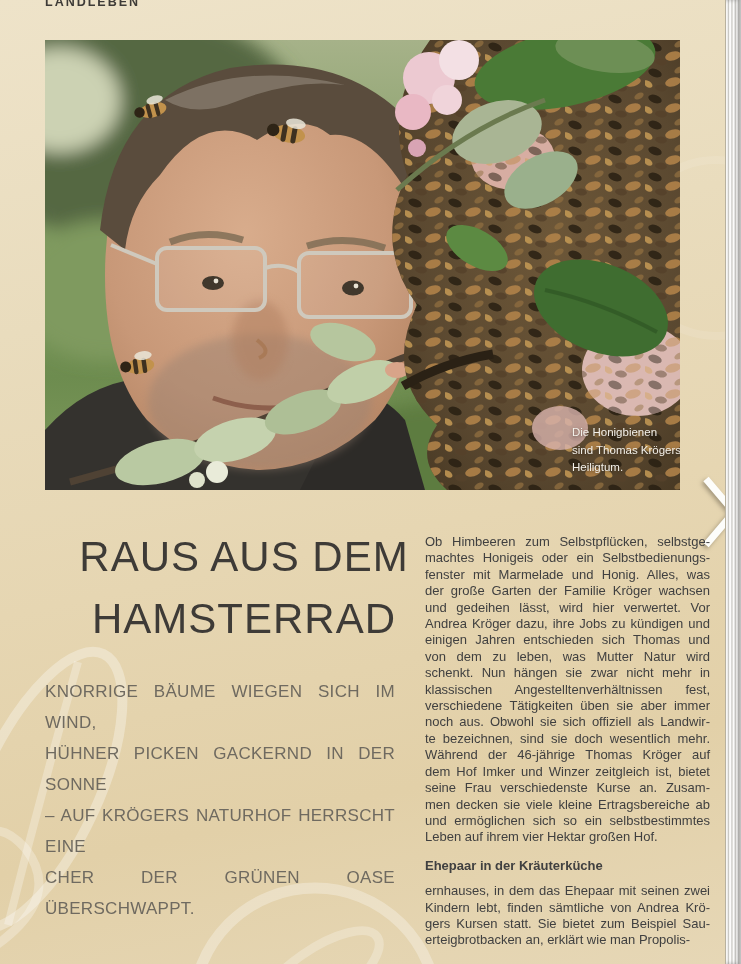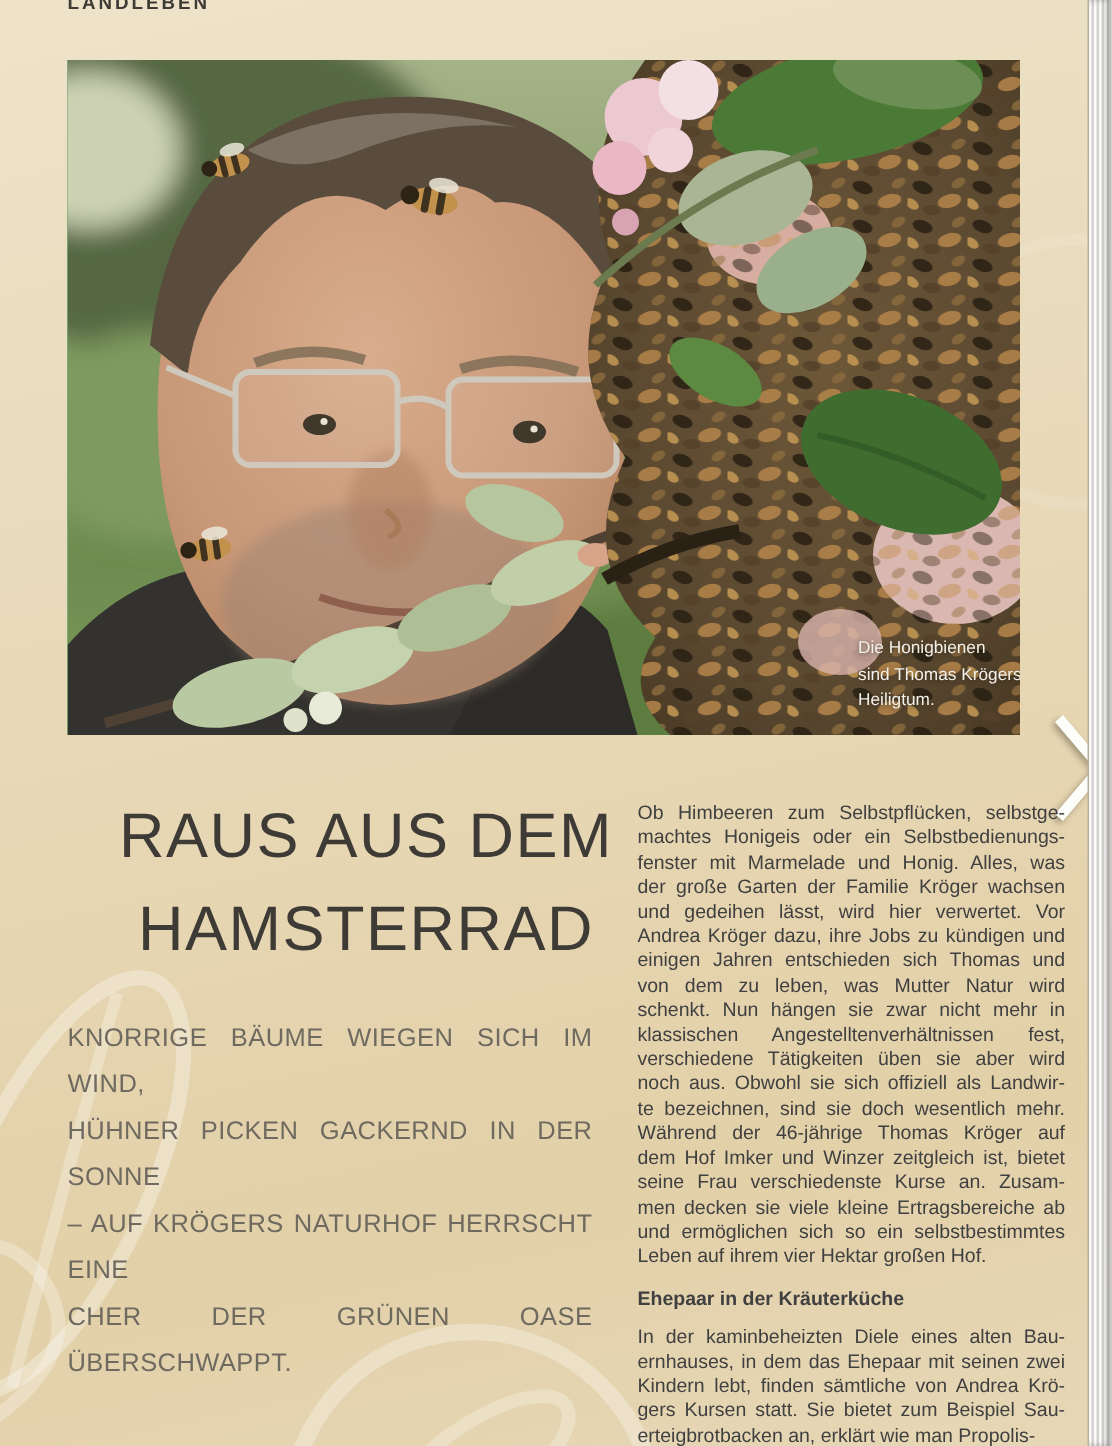--- a/index.html
+++ b/index.html
@@ -225,31 +225,30 @@
       <div class="jline">Ob Himbeeren zum Selbstpflücken, selbstge-</div>
       <div class="jline">machtes Honigeis oder ein Selbstbedienungs-</div>
       <div class="jline">fenster mit Marmelade und Honig. Alles, was</div>
       <div class="jline">der große Garten der Familie Kröger wachsen</div>
       <div class="jline">und gedeihen lässt, wird hier verwertet. Vor</div>
       <div class="jline">Andrea Kröger dazu, ihre Jobs zu kündigen und</div>
       <div class="jline">einigen Jahren entschieden sich Thomas und</div>
       <div class="jline">von dem zu leben, was Mutter Natur wird</div>
       <div class="jline">schenkt. Nun hängen sie zwar nicht mehr in</div>
       <div class="jline">klassischen Angestelltenverhältnissen fest,</div>
-      <div class="jline">verschiedene Tätigkeiten üben sie aber wird</div>
+      <div class="jline">verschiedene Tätigkeiten üben sie aber immer</div>
       <div class="jline">noch aus. Obwohl sie sich offiziell als Landwir-</div>
       <div class="jline">te bezeichnen, sind sie doch wesentlich mehr.</div>
       <div class="jline">Während der 46-jährige Thomas Kröger auf</div>
       <div class="jline">dem Hof Imker und Winzer zeitgleich ist, bietet</div>
       <div class="jline">seine Frau verschiedenste Kurse an. Zusam-</div>
       <div class="jline">men decken sie viele kleine Ertragsbereiche ab</div>
       <div class="jline">und ermöglichen sich so ein selbstbestimmtes</div>
       <div class="jline last">Leben auf ihrem vier Hektar großen Hof.</div>
     </div>
   <div class="subheading">Ehepaar in der Kräuterküche</div>
   <div>
-      <div class="jline">In der kaminbeheizten Diele eines alten Bau-</div>
       <div class="jline">ernhauses, in dem das Ehepaar mit seinen zwei</div>
       <div class="jline">Kindern lebt, finden sämtliche von Andrea Krö-</div>
       <div class="jline">gers Kursen statt. Sie bietet zum Beispiel Sau-</div>
       <div class="jline last">erteigbrotbacken an, erklärt wie man Propolis-</div>
     </div>
 </div>
 
 </body></html>

